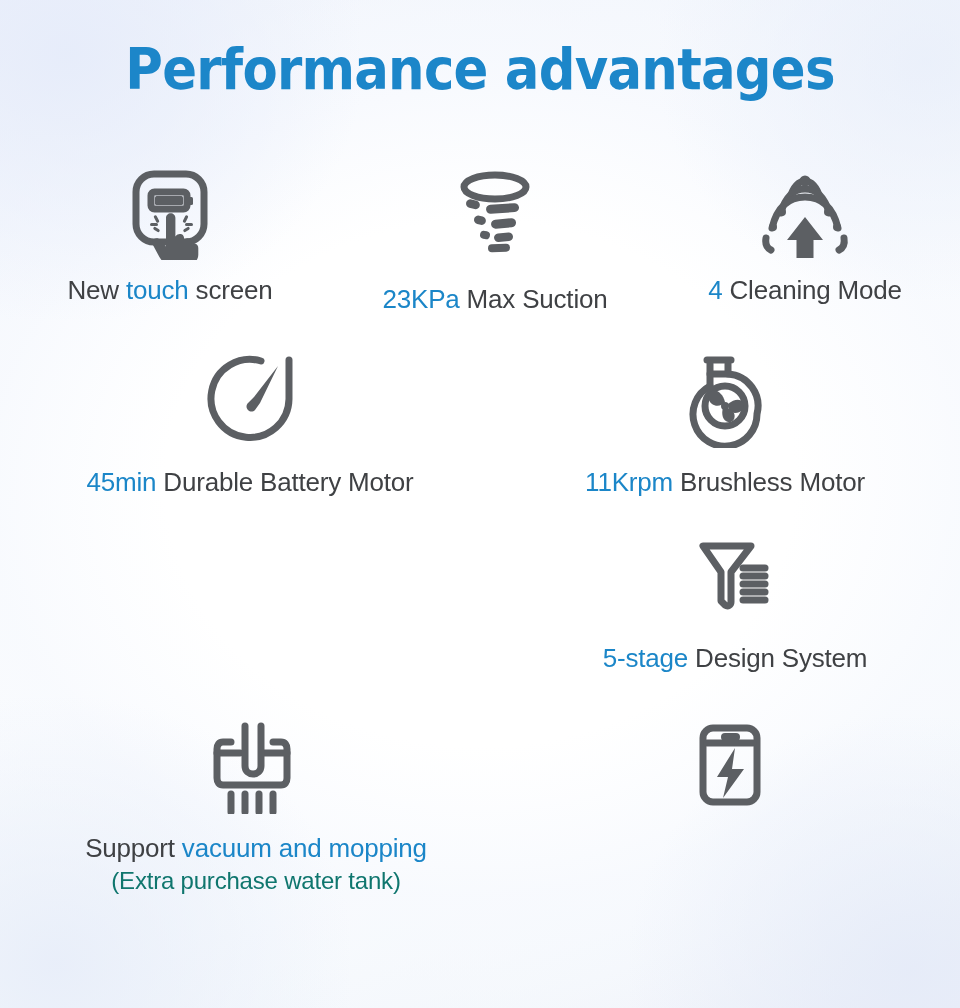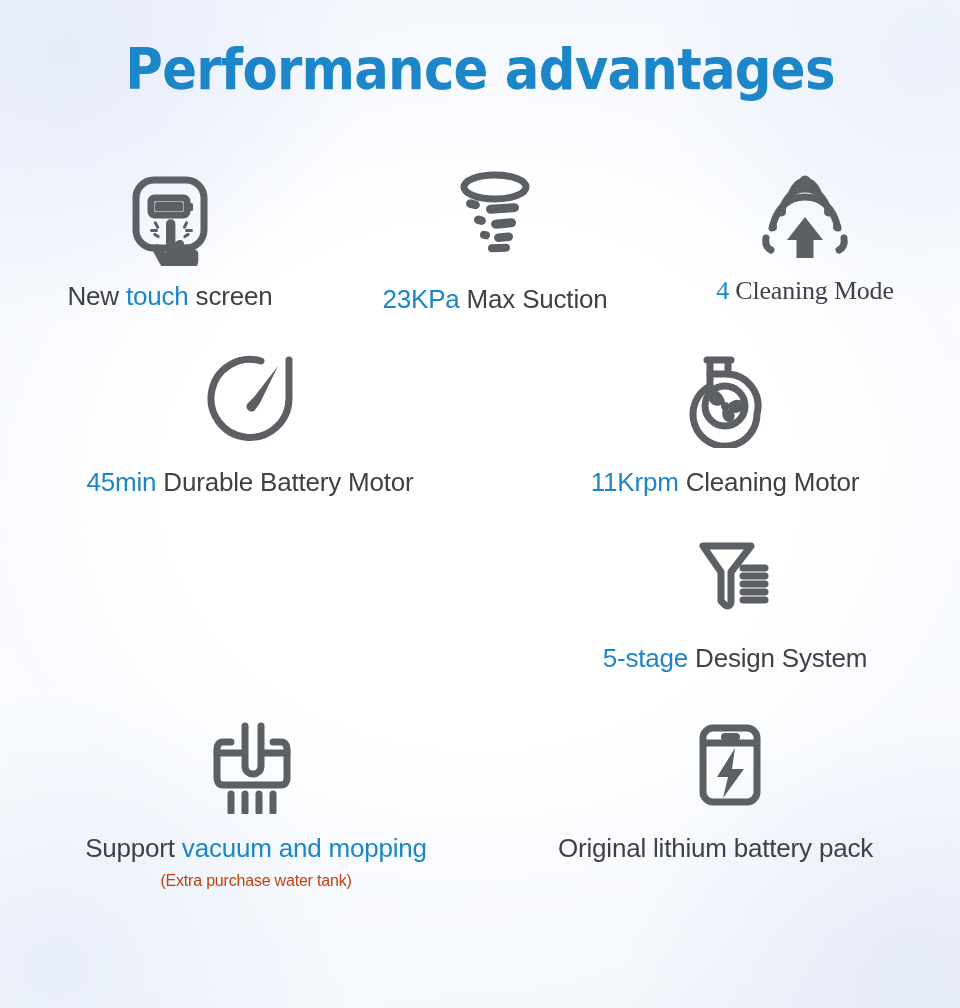--- a/index.html
+++ b/index.html
@@ -84,45 +84,45 @@
     font-size: 26px;
     line-height: 33px;
     color: #3f4144;
     font-weight: 500;
     white-space: nowrap;
     letter-spacing: -0.2px;
   }
   .caption.wrap { white-space: normal; }
   .caption .hl { color: #1b86c8; }
   .sub {
-    font-size: 16px;
+    font-size: 24px;
     line-height: 32px;
-    color: #c2410c;
+    color: #0f766e;
     font-weight: 500;
     white-space: nowrap;
     letter-spacing: -0.2px;
   }
 
   svg { display: block; }
   .stroke-ico { stroke: #5c5f63; fill: none; stroke-width: 7; stroke-linecap: round; stroke-linejoin: round; }
   .fill-ico  { fill: #5c5f63; }
 
   
   
-  #cell-touch   { left: 10px;  top: 174px; width: 320px; text-align: center; }
+  #cell-touch   { left: 10px;  top: 168px; width: 320px; text-align: center; }
   #cell-suction { left: 335px; top: 168px; width: 320px; }
   #cell-modes   { left: 655px; top: 168px; width: 300px; }
 
   #cell-touch   .icon-wrap { height: 92px; }
   #cell-suction .icon-wrap { height: 92px; }
   #cell-modes   .icon-wrap { height: 92px; }
 
   #cell-touch   .caption { margin-top: 14px; }
   #cell-suction .caption { margin-top: 23px; }
-  #cell-modes   .caption { margin-top: 14px; font-family: Liberation Serif, serif; }
+  #cell-modes   .caption { margin-top: 14px; }
 
   
   #cell-battery-time { left: 10px;  top: 352px; width: 480px; }
   #cell-motor        { left: 500px; top: 352px; width: 450px; }
   #cell-battery-time .icon-wrap,
   #cell-motor .icon-wrap { height: 96px; }
   #cell-battery-time .caption,
   #cell-motor .caption { margin-top: 18px; }
 
   
@@ -260,21 +260,21 @@
         <circle class="stroke-ico" cx="46" cy="54" r="20" stroke-width="6.5"></circle>
         <g class="fill-ico">
           <path d="M46 50 C44 42 38 37 33 39 C28 41 28 48 33 52 C37 55 43 54 46 50 Z"></path>
           <path d="M49 52 C55 47 62 46 64 51 C66 56 62 61 56 61 C52 61 49 57 49 52 Z"></path>
           <path d="M44 56 C42 62 44 69 49 70 C54 71 57 66 55 61 C53 57 48 55 44 56 Z"></path>
         </g>
         <circle class="fill-ico" cx="46" cy="54" r="4"></circle>
       </svg>
     </div>
     <div class="caption">
-      <span></span><span class="hl">11Krpm</span><span> Cleaning Motor</span>
+      <span></span><span class="hl">11Krpm</span><span> Brushless Motor</span>
     </div>
   </div>
 
 
   <div class="cell" id="cell-filter">
     <div class="icon-wrap">
       <svg width="80" height="78" viewBox="0 0 80 78">
         <path class="stroke-ico" stroke-width="7" d="M8 8 L56 8 L36 34 L36 64 C36 67 33 69 30 67 L26 63 L26 34 Z" stroke-linejoin="round" fill="none"></path>
         <g class="stroke-ico" stroke-width="4.5">
           <path d="M48 30 L70 30"></path>
@@ -313,18 +313,15 @@
 
   <div class="cell" id="cell-lithium">
     <div class="icon-wrap">
       <svg width="70" height="92" viewBox="0 0 70 92">
         <rect class="stroke-ico" x="8" y="6" width="54" height="74" rx="10" ry="10" stroke-width="7"></rect>
         <path class="stroke-ico" stroke-width="5" d="M12 21 L58 21"></path>
         <rect class="fill-ico" x="26" y="11" width="19" height="8" rx="4"></rect>
         <path class="fill-ico" d="M40 26 L22 55 L33 55 L28 76 L49 47 L37 47 Z"></path>
       </svg>
     </div>
-    <div class="caption wrap">
-      <span>Original lithium battery pack</span><span class="hl"></span><span></span>
-    </div>
   </div>
 
 </div>
 
 </body></html>

